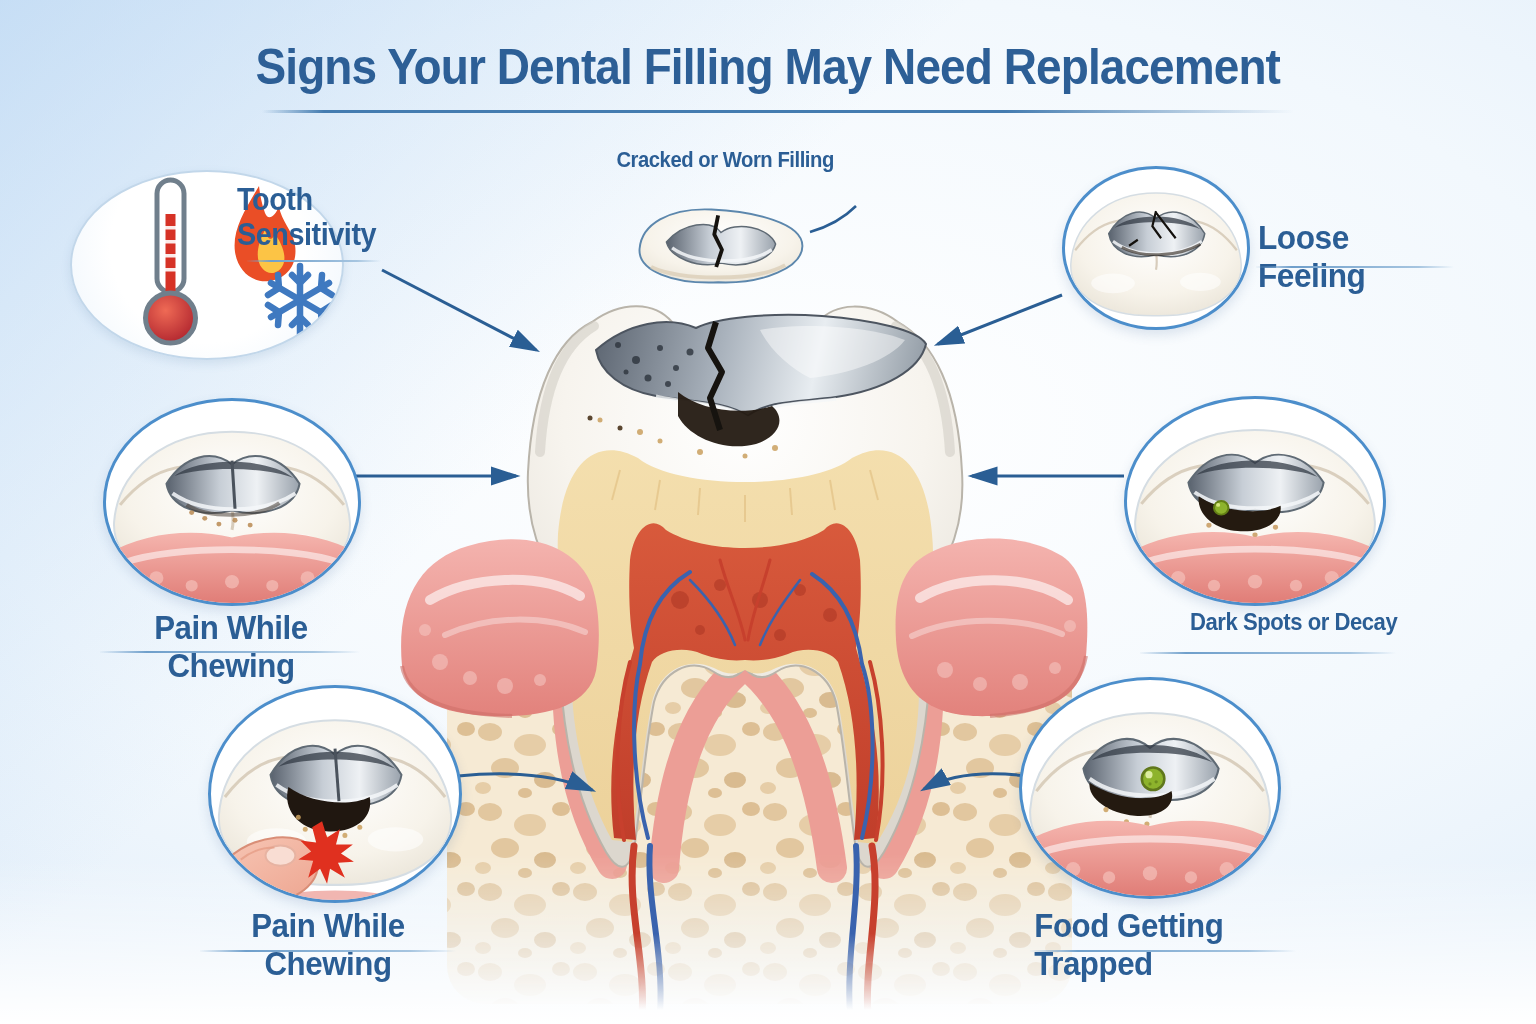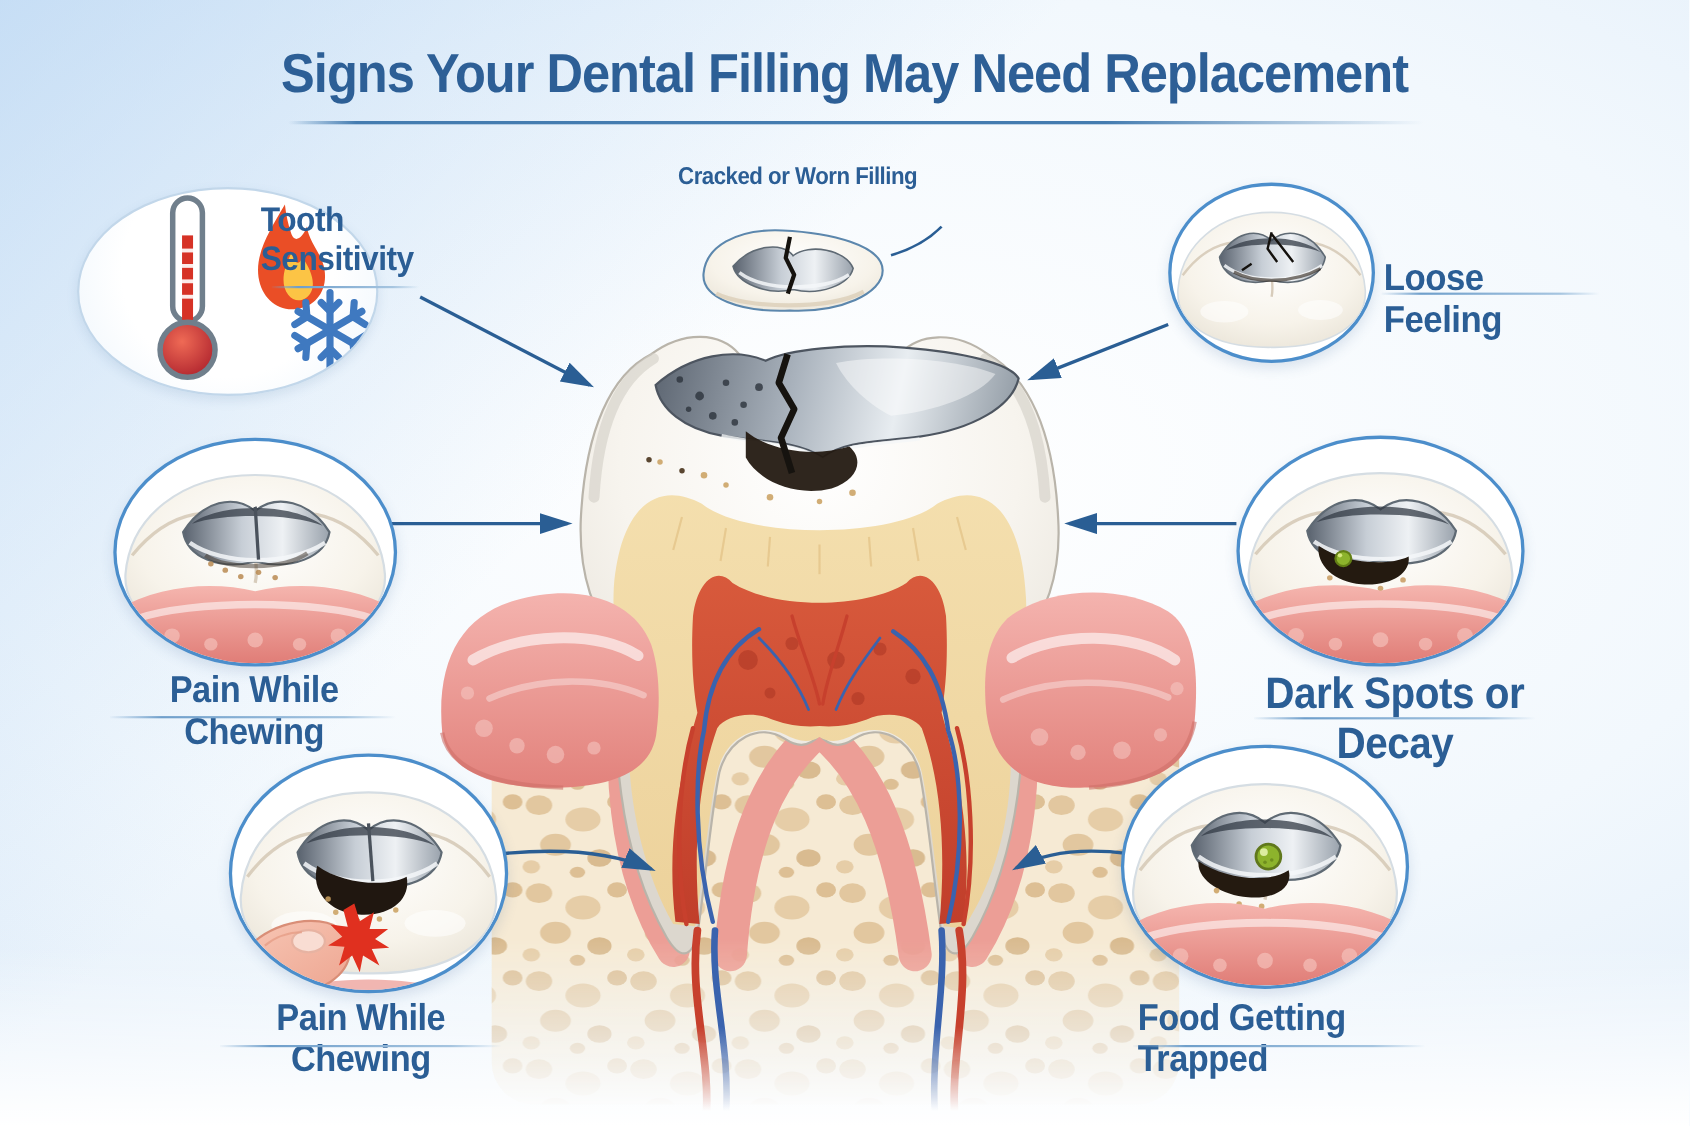--- a/index.html
+++ b/index.html
@@ -295,27 +295,27 @@
           <path d="M206,153 L207,140 L196,133"></path>
       </g>
     </svg>
   </div>
 
   <div class="lbl" style="left:237px;top:183px;width:150px;font-size:31px;"><span class="cond-l">Tooth Sensitivity</span></div>
   <div class="lbl-line" style="left:247px;top:260px;width:134px;"></div>
 
   <div class="lbl" style="left:520px;top:148px;width:410px;font-size:22px;text-align:center;"><span class="cond">Cracked or Worn Filling</span></div>
 
-  <div class="lbl" style="left:1258px;top:218px;width:220px;font-size:34px;margin-top:16px;"><span class="cond-l">Loose Feeling</span></div>
+  <div class="lbl" style="left:1258px;top:218px;width:220px;font-size:34px;"><span class="cond-l">Loose Feeling</span></div>
   <div class="lbl-line" style="left:1256px;top:266px;width:198px;"></div>
 
   <div class="lbl" style="left:95px;top:608px;width:272px;font-size:34px;text-align:center;"><span class="cond">Pain While Chewing</span></div>
   <div class="lbl-line" style="left:100px;top:651px;width:260px;"></div>
 
-  <div class="lbl" style="left:1130px;top:609px;width:276px;font-size:40px;text-align:center;"><span class="cond">Dark Spots or Decay</span></div>
+  <div class="lbl" style="left:1130px;top:609px;width:276px;font-size:24px;text-align:right;"><span class="cond">Dark Spots or Decay</span></div>
   <div class="lbl-line" style="left:1140px;top:652px;width:256px;"></div>
 
   <div class="lbl" style="left:192px;top:906px;width:272px;font-size:34px;text-align:center;"><span class="cond">Pain While Chewing</span></div>
   <div class="lbl-line" style="left:200px;top:950px;width:256px;"></div>
 
   <div class="lbl" style="left:1023px;top:906px;width:282px;font-size:34px;text-align:left;"><span class="cond">Food Getting Trapped</span></div>
   <div class="lbl-line" style="left:1030px;top:950px;width:266px;"></div>
 
   <svg class="minitooth" style="left:630px;top:196px;width:182px;height:96px;" viewBox="0 0 190 100">
     <path d="M10,55 C12,30 40,12 85,14 C130,16 180,28 180,52 C180,74 140,92 92,90 C45,92 8,78 10,55 Z" fill="url(#gEnamelM)" stroke="#5c87ad" stroke-width="2"></path>

